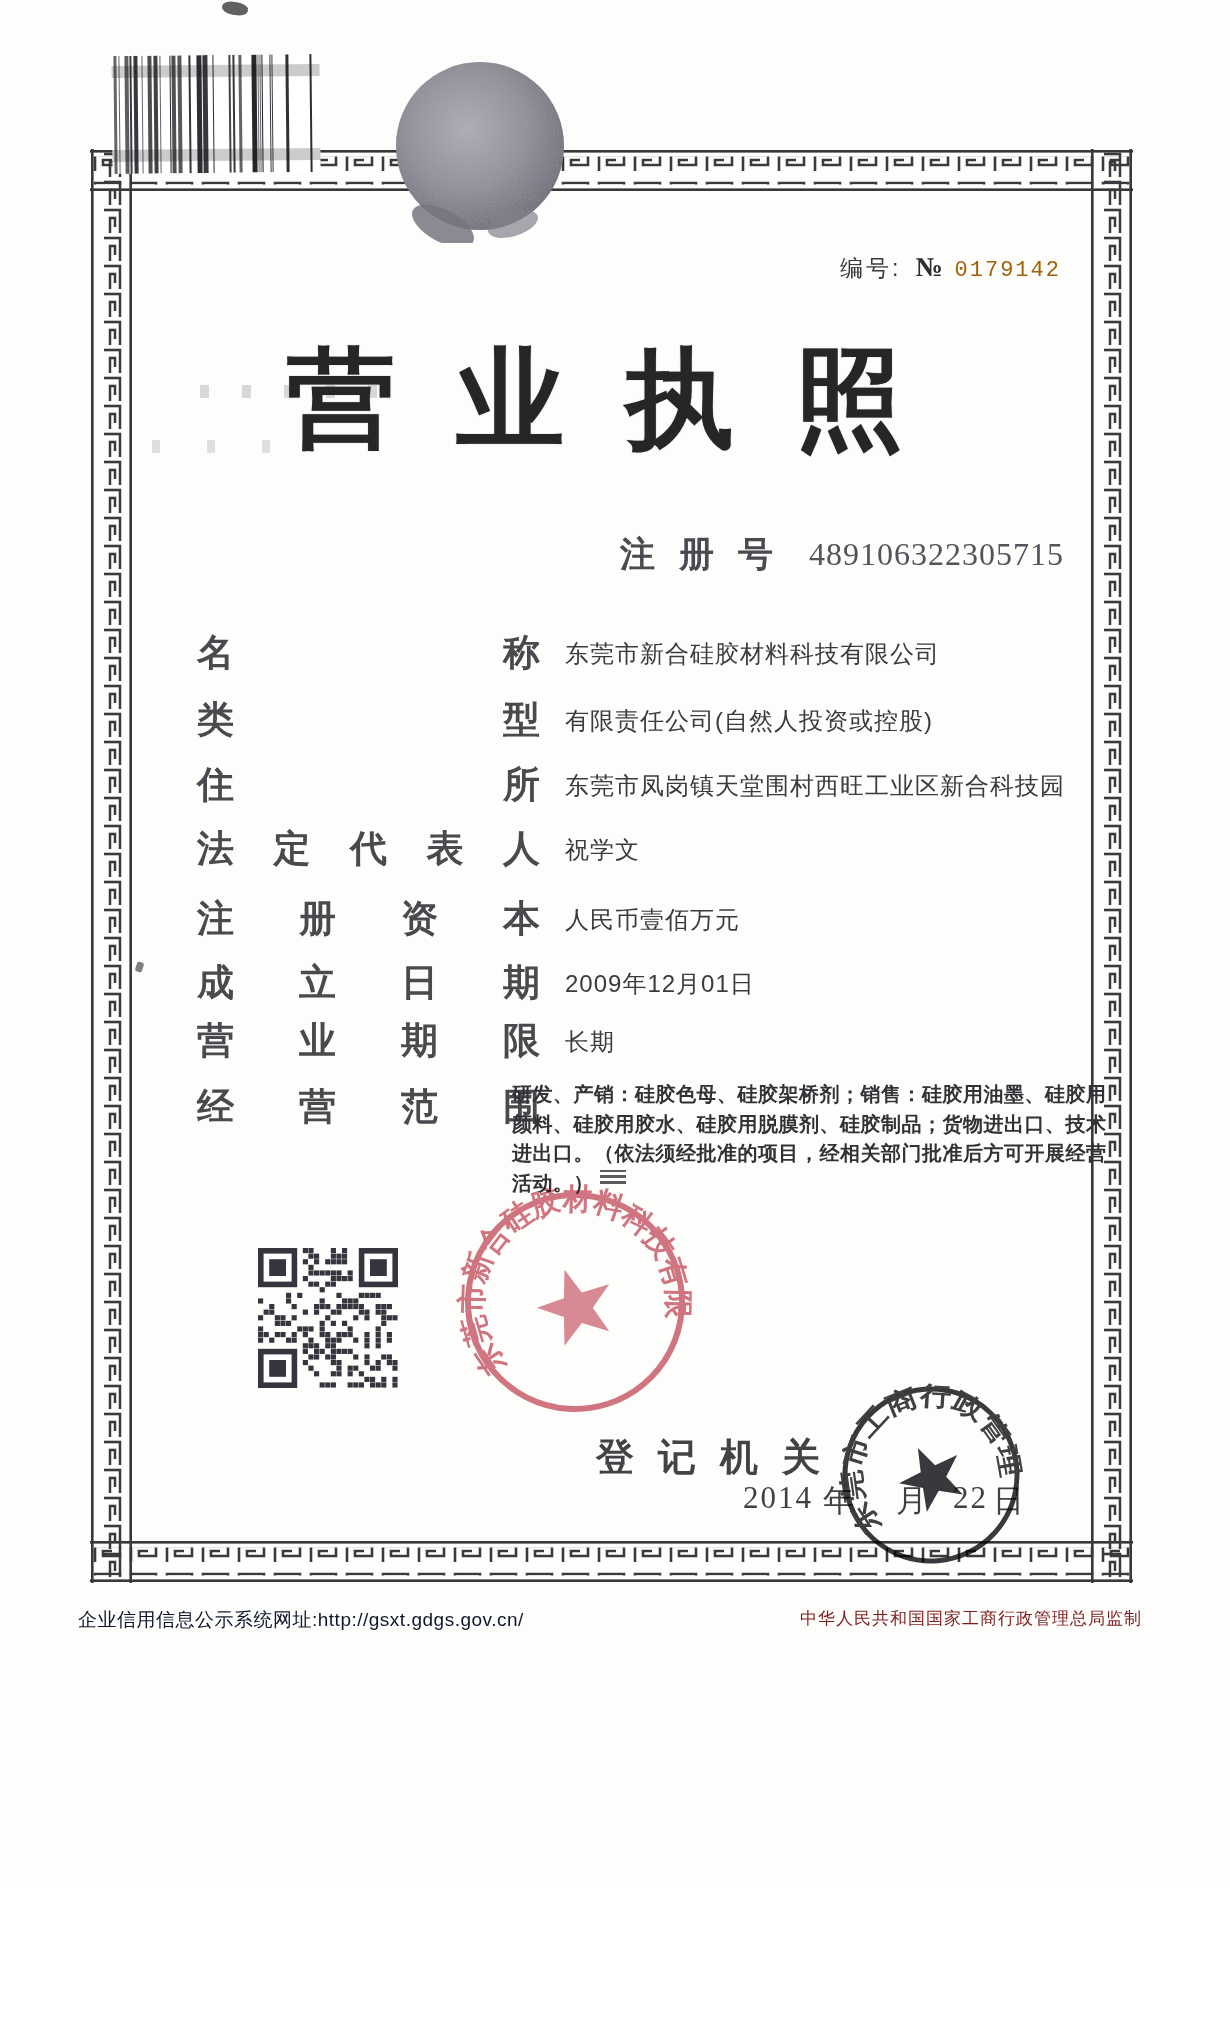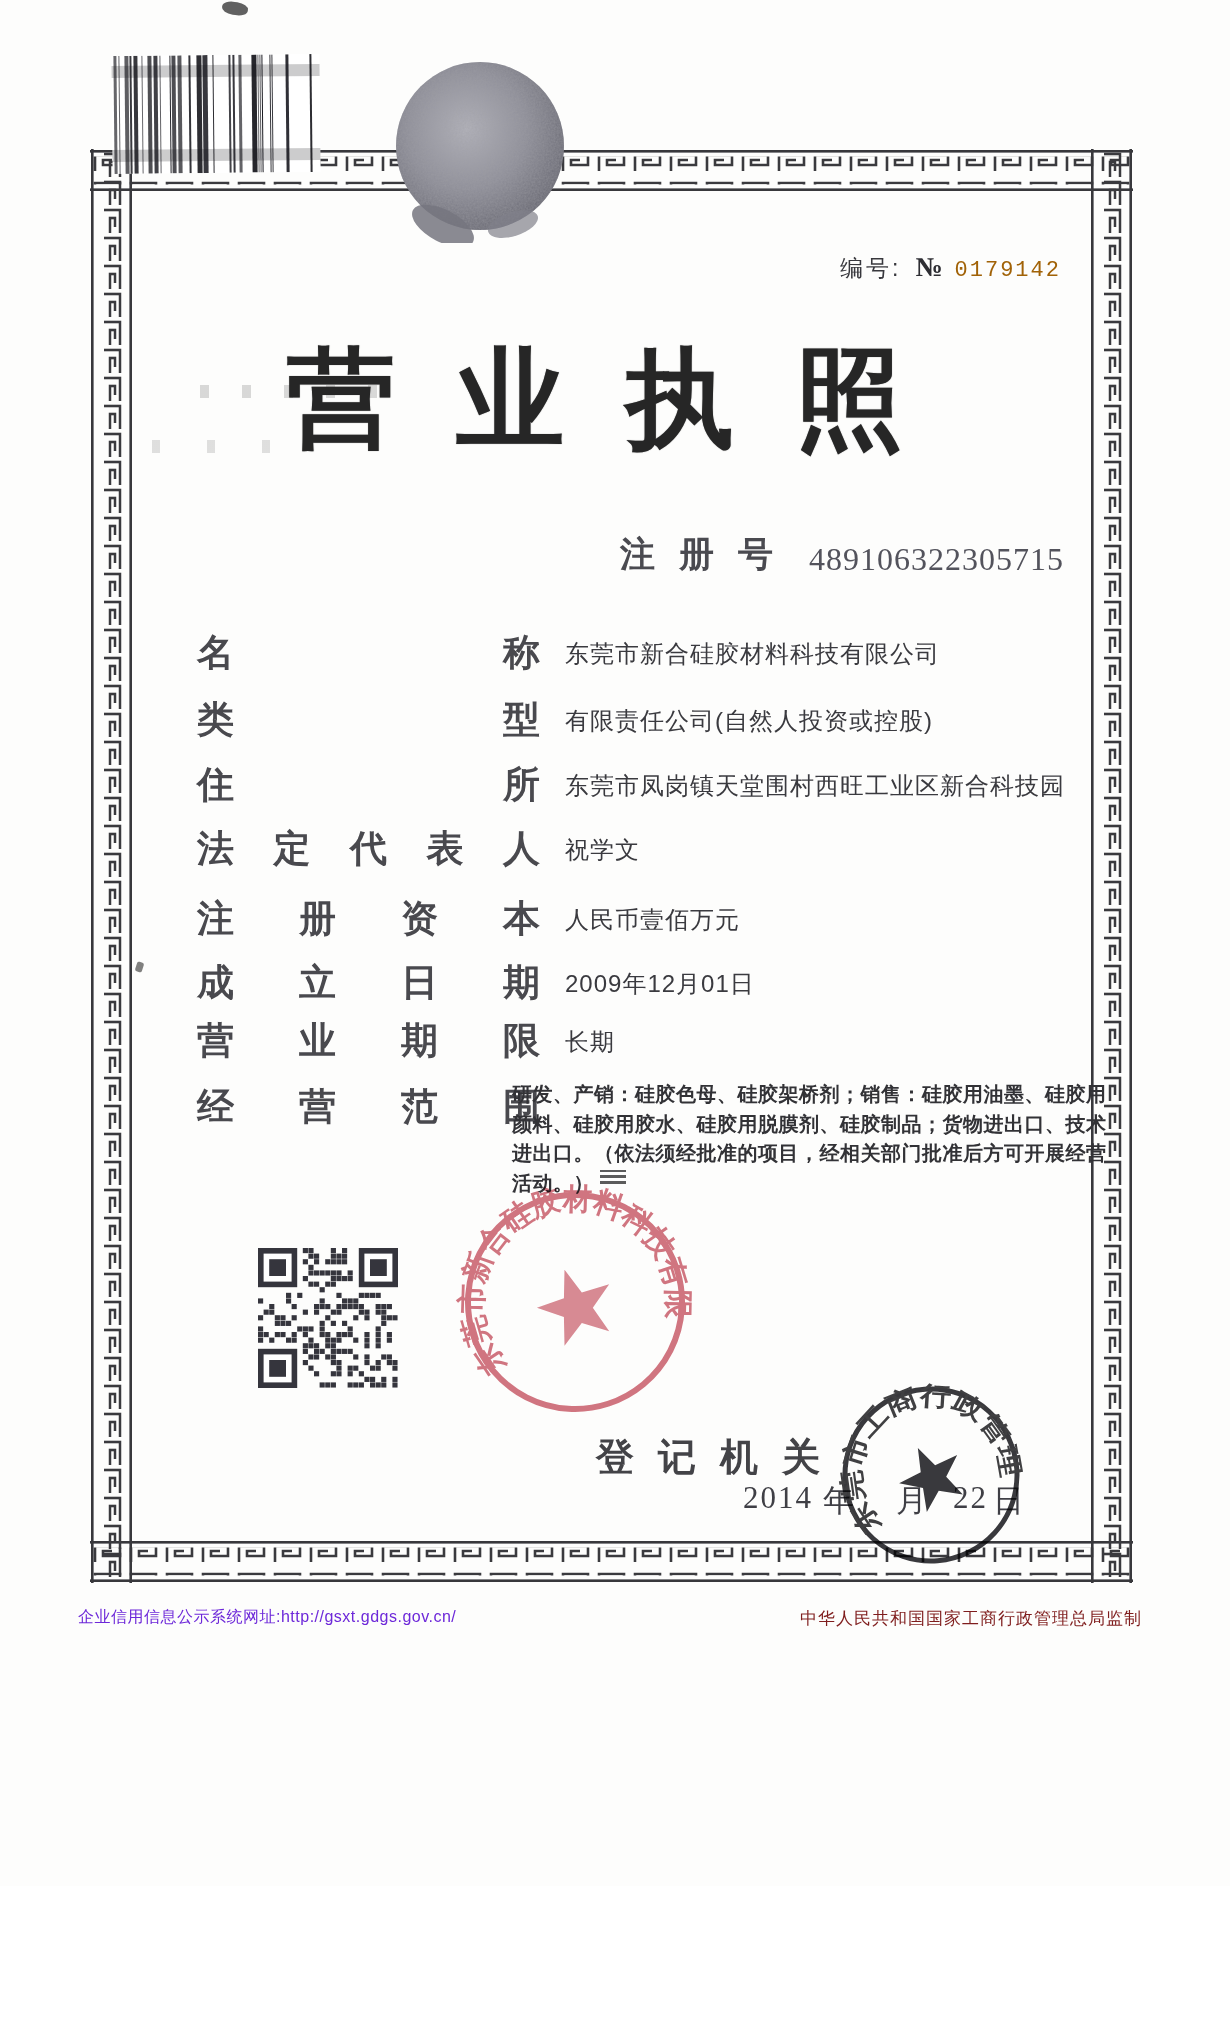--- a/index.html
+++ b/index.html
@@ -13,39 +13,39 @@
   .emblem{position:absolute;left:383px;top:58px;width:195px;height:185px;z-index:2;}
   .serial-line{position:absolute;left:840px;top:252px;z-index:3;display:flex;align-items:baseline;color:#2e2e33;}
   .serial-label{font-size:23px;letter-spacing:3px;color:#38383d;}
   .serial-symbol{font-family:"Liberation Serif",serif;font-weight:bold;font-size:27px;margin-left:14px;}
   .serial-number{font-family:"Liberation Mono",monospace;font-size:22px;letter-spacing:2px;margin-left:12px;color:#a16207;}
   
   .doc-title{position:absolute;left:287px;top:340px;width:616px;display:flex;justify-content:space-between;
              font-size:108px;line-height:1.1;font-weight:800;color:#262626;z-index:3;
              text-shadow:0 0 1px rgba(20,20,20,.55);}
   
-  .reg-line{position:absolute;left:620px;top:531px;display:flex;align-items:flex-end;z-index:3;}
+  .reg-line{position:absolute;left:620px;top:531px;display:flex;align-items:center;z-index:3;}
   .reg-label{font-size:35px;font-weight:600;letter-spacing:24px;color:#4a4a50;}
   .reg-number{font-family:"Liberation Serif",serif;font-size:32px;letter-spacing:1px;color:#53535c;margin-left:12px;}
   
   .row{position:absolute;left:197px;z-index:3;}
   .flabel{display:flex;justify-content:space-between;width:343px;font-size:37px;font-weight:600;color:#49494e;}
   .fvalue{position:absolute;left:368px;top:10px;width:560px;font-size:24px;font-weight:500;color:#3a3a3f;white-space:nowrap;letter-spacing:1px;}
   .scope{position:absolute;left:512px;top:1080px;width:600px;z-index:3;font-size:20px;font-weight:600;
          color:#323236;line-height:29.5px;letter-spacing:.5px;}
   
   .registrar{position:absolute;left:596px;top:1432px;font-size:38px;font-weight:600;letter-spacing:24px;color:#434347;z-index:3;white-space:nowrap;}
   .issue-date{position:absolute;left:743px;top:1480px;display:flex;align-items:flex-start;z-index:3;color:#3f3f45;font-size:31px;}
   .issue-date .d-num{font-family:"Liberation Serif",serif;letter-spacing:2px;}
   
   .seal-red{position:absolute;left:445px;top:1172px;width:260px;height:260px;z-index:4;transform:rotate(-18deg);opacity:.78;mix-blend-mode:multiply;}
   .seal-black{position:absolute;left:828px;top:1372px;width:206px;height:206px;z-index:5;transform:rotate(-26deg);opacity:.9;mix-blend-mode:multiply;}
   .qr{position:absolute;left:258px;top:1248px;width:140px;height:140px;z-index:3;}
   
-  .footer-left{position:absolute;left:78px;top:1607px;font-size:16px;letter-spacing:.5px;color:#6d28d9;z-index:3;}
+  .footer-left{position:absolute;left:78px;top:1607px;font-size:19px;letter-spacing:.5px;color:#0f172a;z-index:3;}
   .footer-right{position:absolute;right:88px;top:1607px;font-size:17px;letter-spacing:1px;color:#7f1d1d;z-index:3;}
   
   .art{position:absolute;z-index:2;pointer-events:none;}
 </style>
 </head>
 <body>
 
 <div class="page">
 
   <svg class="strip" style="left:90px;top:149px;" width="1043" height="43">

